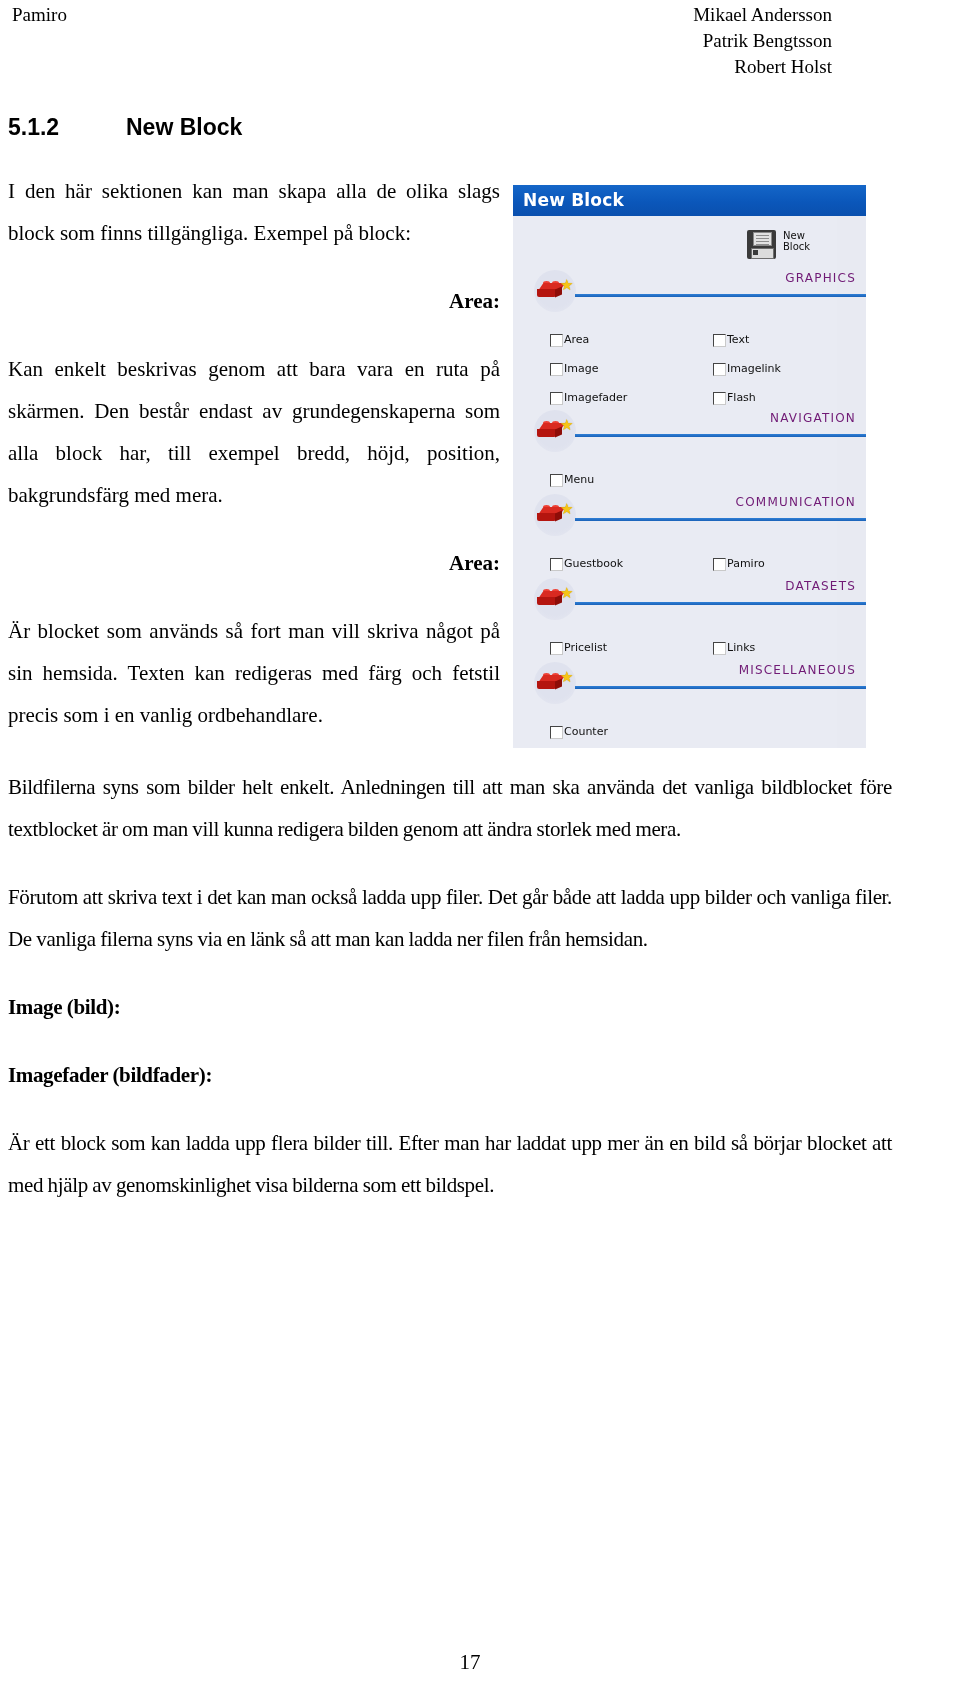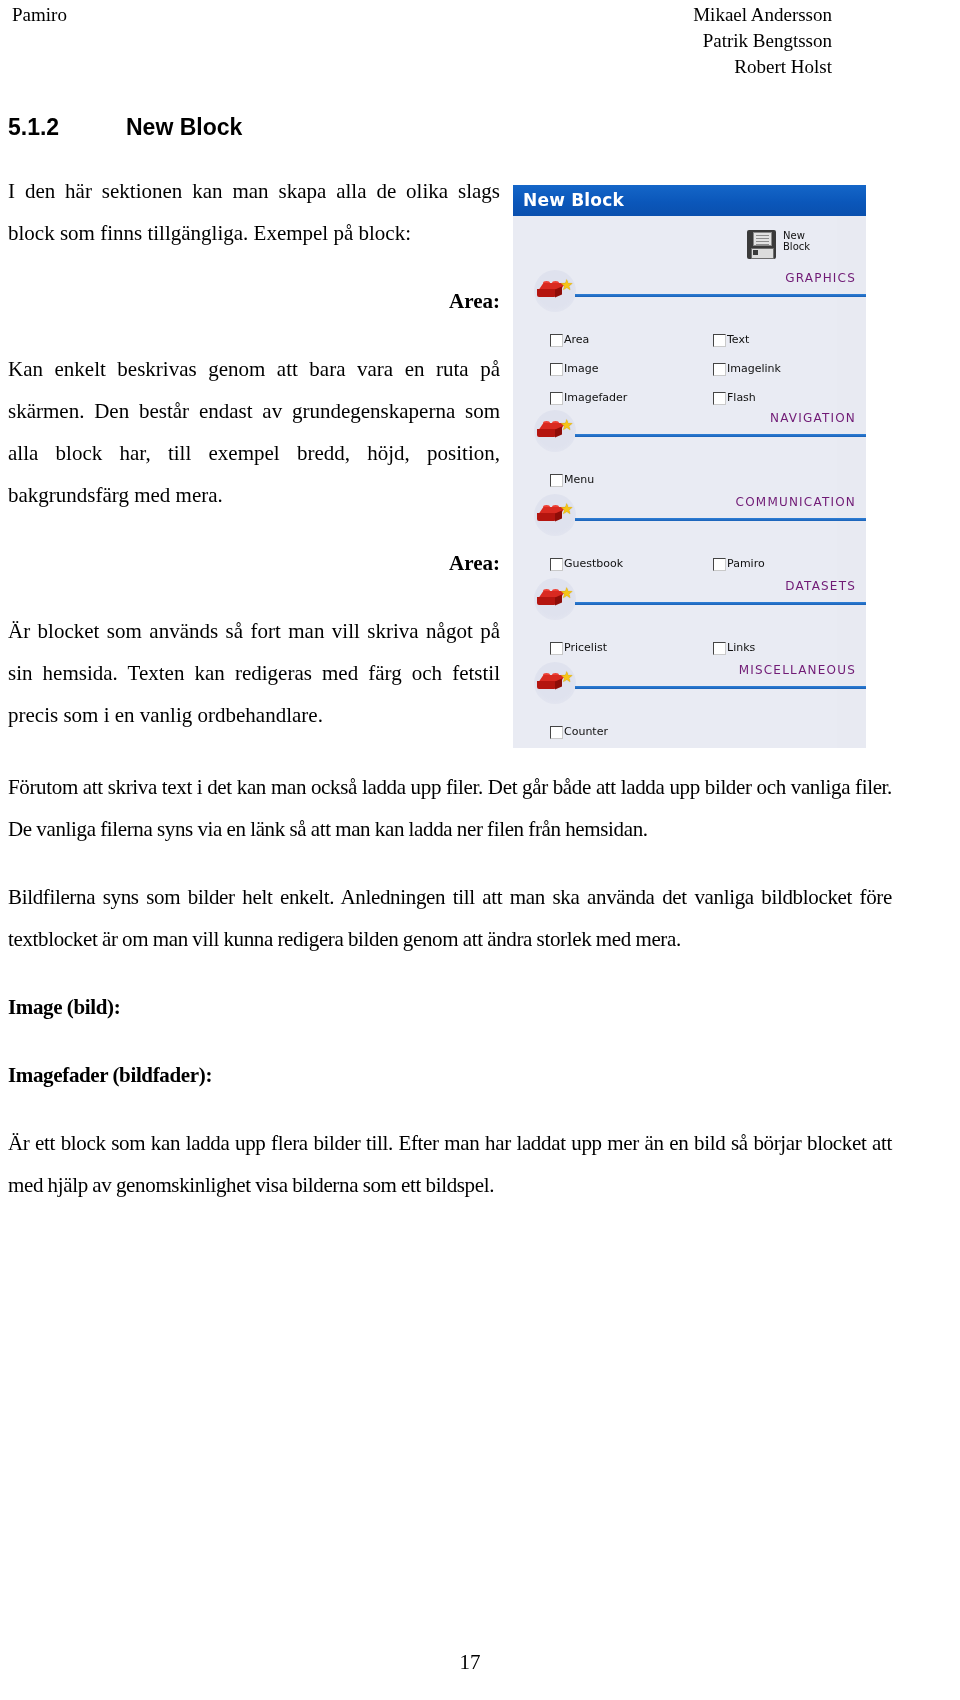--- a/index.html
+++ b/index.html
@@ -329,22 +329,22 @@
 
   <div class="narrow-col" style="margin-top:28px;">
     <p>I den här sektionen kan man skapa alla de olika slags block som finns tillgängliga. Exempel på block:</p>
     <p class="subhead spaced">Area:</p>
     <p class="spaced">Kan enkelt beskrivas genom att bara vara en ruta på skärmen. Den består endast av grundegenskaperna som alla block har, till exempel bredd, höjd, position, bakgrundsfärg med mera.</p>
     <p class="subhead spaced">Area:</p>
     <p class="spaced">Är blocket som används så fort man vill skriva något på sin hemsida. Texten kan redigeras med färg och fetstil precis som i en vanlig ordbehandlare.</p>
   </div>
 
   <div class="wide-col" style="margin-top:30px;">
+    <p>Bildfilerna syns som bilder helt enkelt. Anledningen till att man ska använda det vanliga bildblocket före textblocket är om man vill kunna redigera bilden genom att ändra storlek med mera.</p>
     <p>Förutom att skriva text i det kan man också ladda upp filer. Det går både att ladda upp bilder och vanliga filer. De vanliga filerna syns via en länk så att man kan ladda ner filen från hemsidan.</p>
-    <p>Bildfilerna syns som bilder helt enkelt. Anledningen till att man ska använda det vanliga bildblocket före textblocket är om man vill kunna redigera bilden genom att ändra storlek med mera.</p>
     <p class="subhead">Image (bild):</p>
     <p class="subhead">Imagefader (bildfader):</p>
     <p>Är ett block som kan ladda upp flera bilder till. Efter man har laddat upp mer än en bild så börjar blocket att med hjälp av genomskinlighet visa bilderna som ett bildspel.</p>
   </div>
 
 </div>
 
 <div class="figure">
 
   <div class="fig-titlebar">

